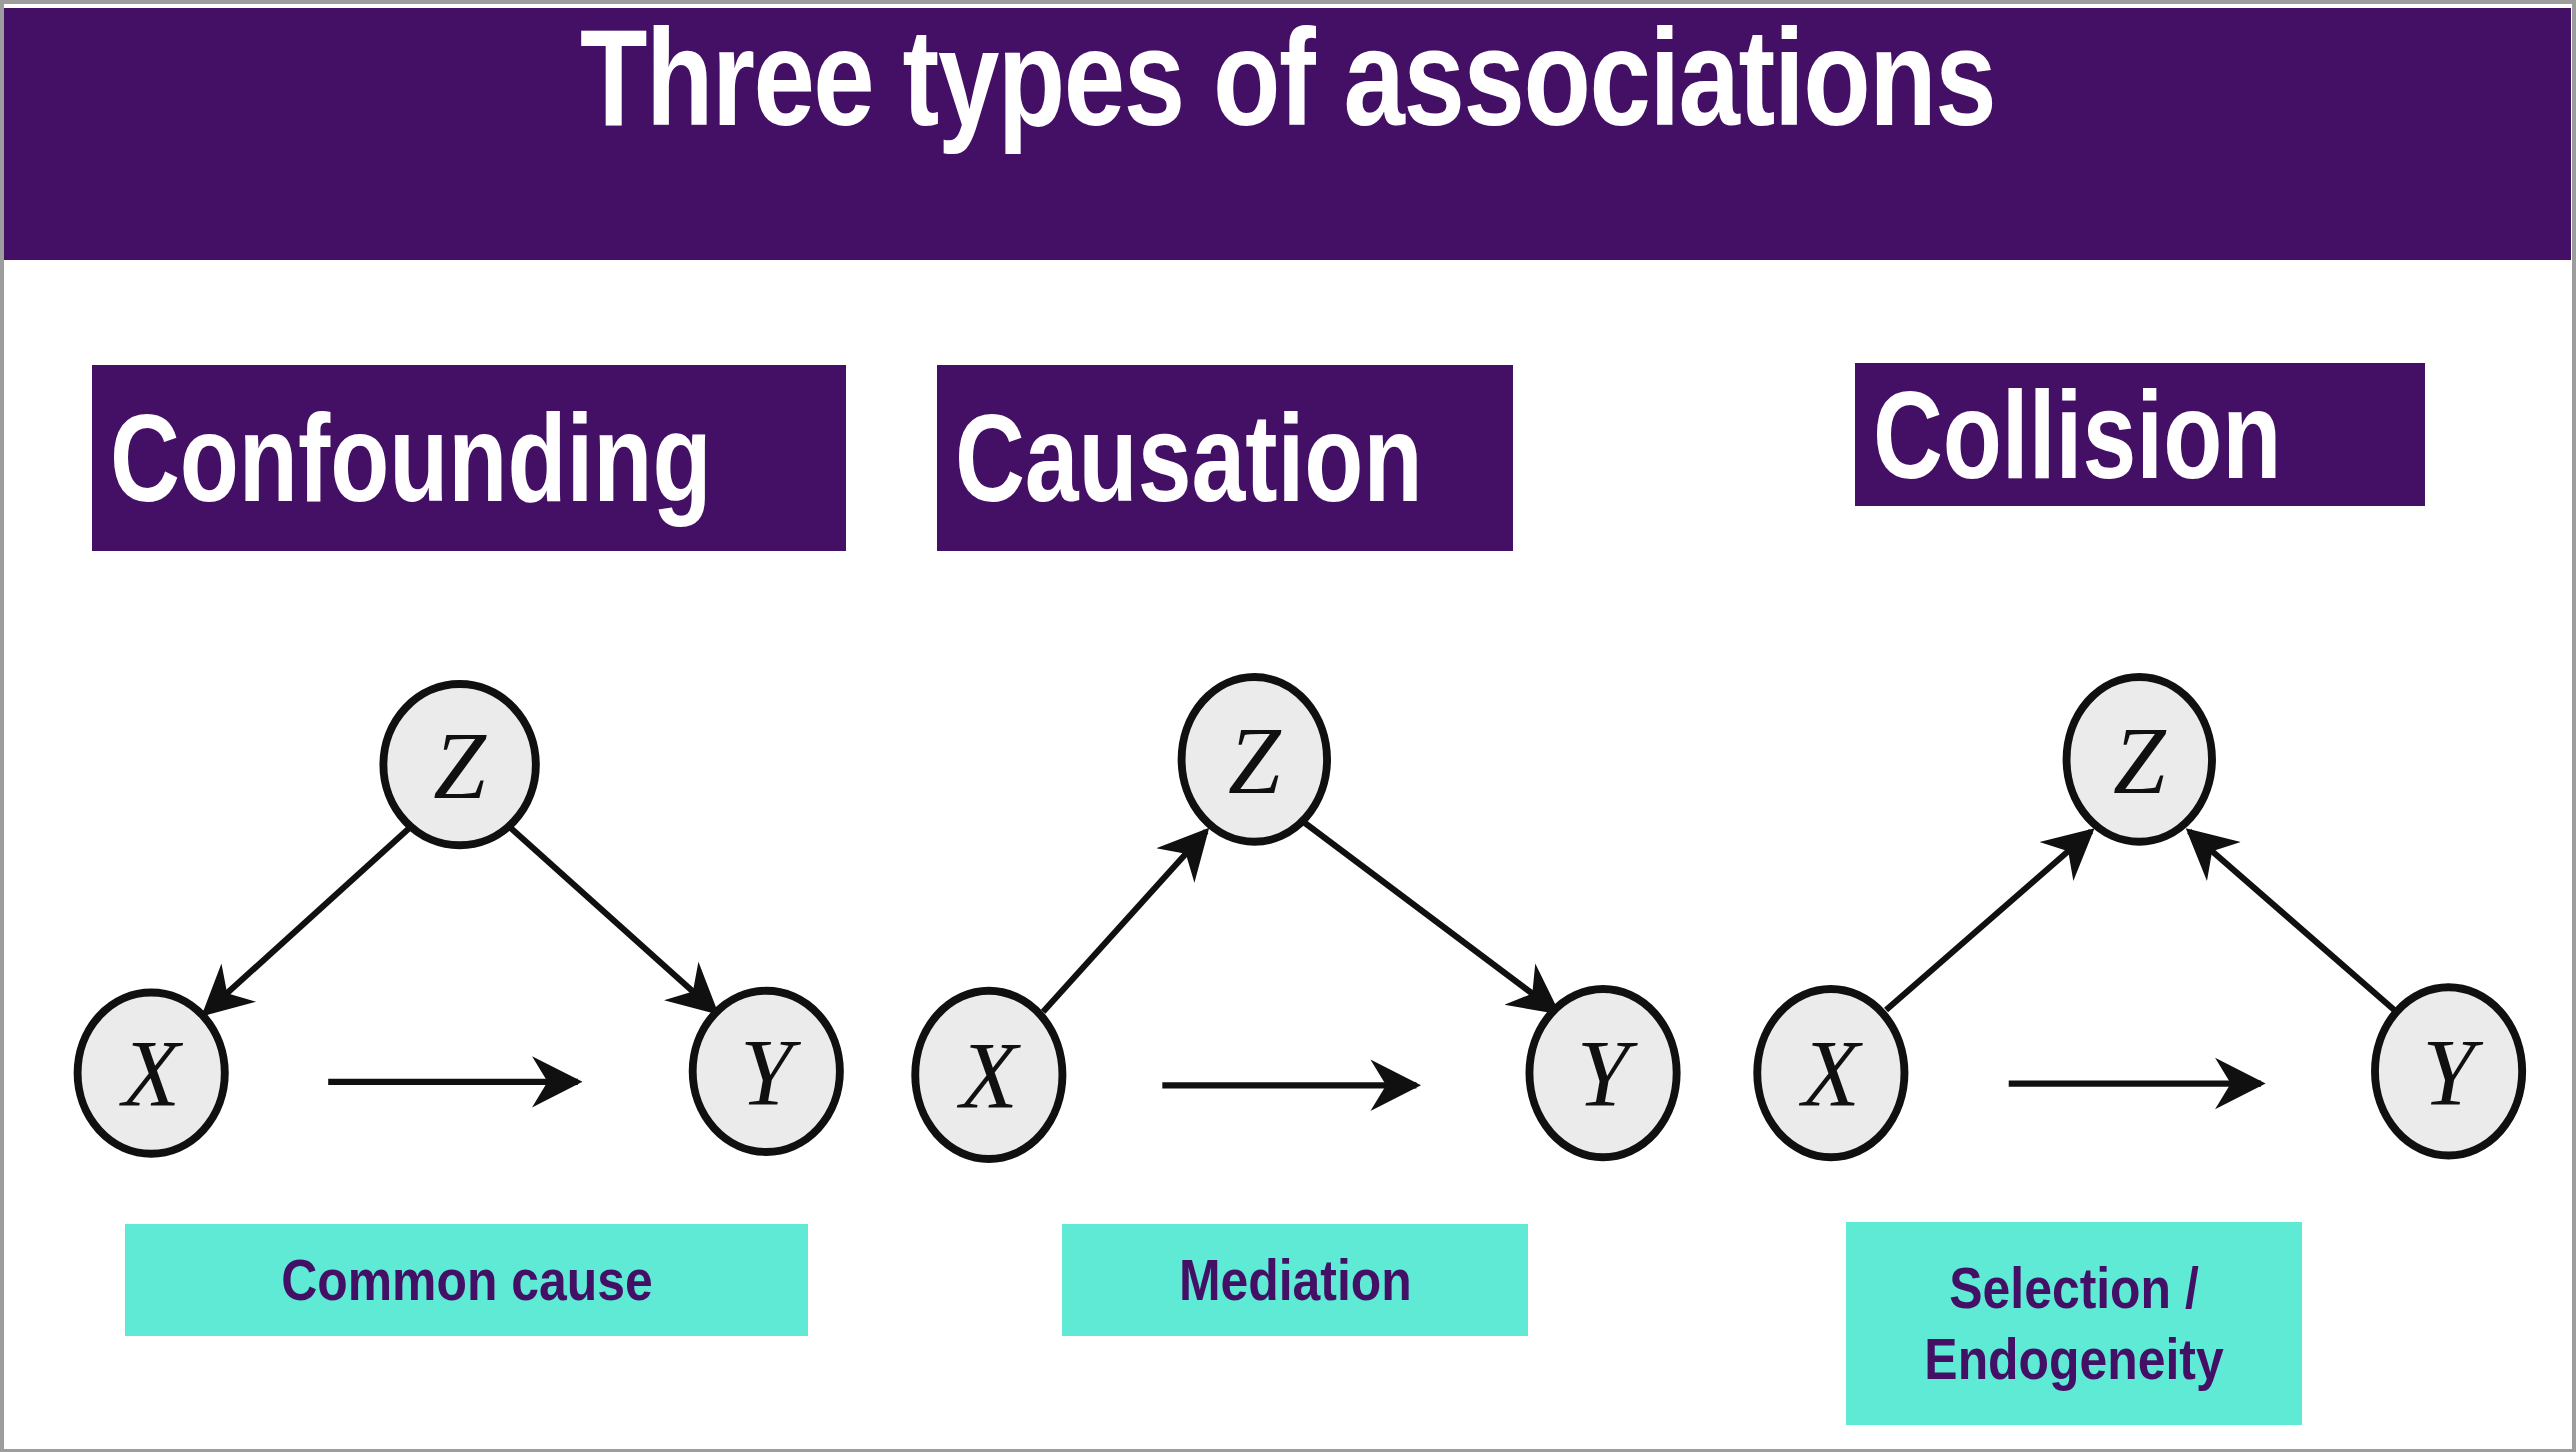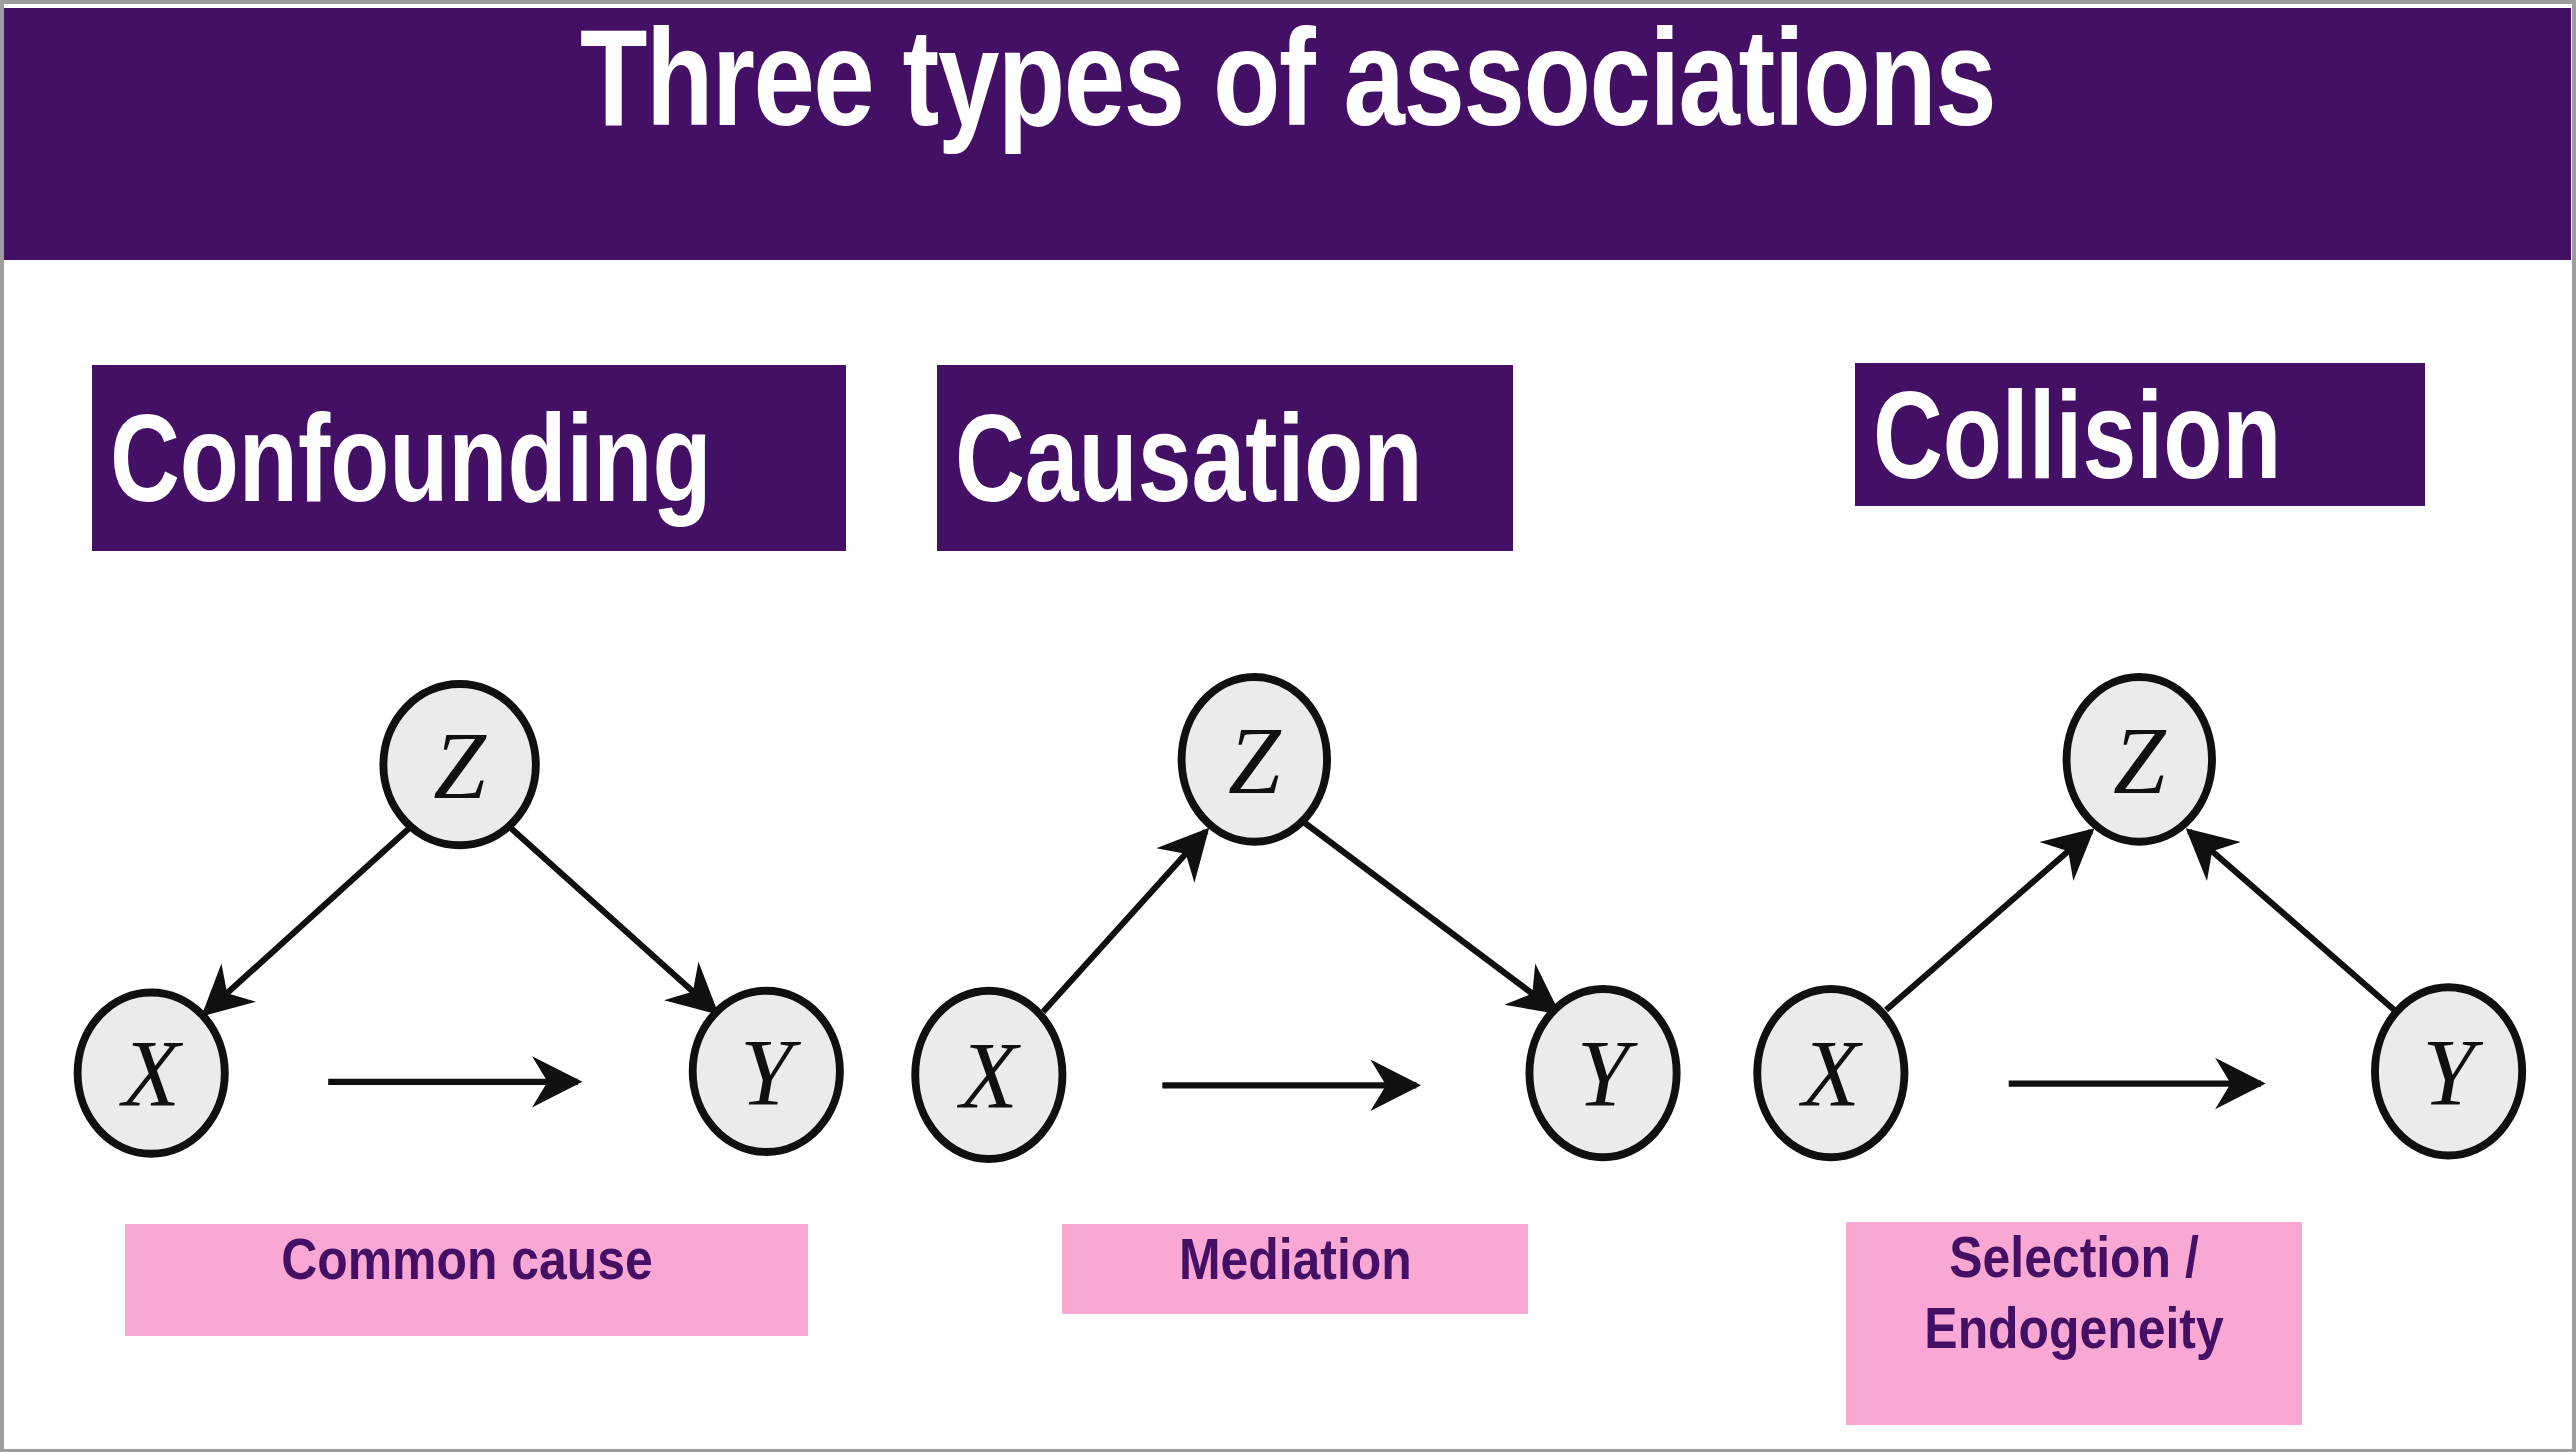--- a/index.html
+++ b/index.html
@@ -66,38 +66,38 @@
     transform-origin: left center;
     padding-left: 23px;
   }
   #chip-confounding { left: 88px;  top: 361px; width: 754px; height: 186px; }
   #chip-causation   { left: 933px; top: 361px; width: 576px; height: 186px; }
   #chip-collision   { left: 1851px; top: 359px; width: 570px; height: 143px; }
 
   
   .caption-chip {
     position: absolute;
-    background: #f9a8d4;
+    background: #5eead4;
     display: flex;
-    align-items: flex-start;
+    align-items: center;
     justify-content: center;
     text-align: center;
   }
   .caption-chip .caption-label {
     color: #441065;
     font-family: "Liberation Sans Narrow", "Liberation Sans", sans-serif;
     font-weight: bold;
     font-size: 58px;
     line-height: 1.22;
     transform: scaleX(0.86);
     transform-origin: center center;
     white-space: pre-line;
   }
   #caption-common-cause { left: 121px;  top: 1220px; width: 683px; height: 112px; }
-  #caption-mediation    { left: 1058px; top: 1220px; width: 466px; height: 90px; }
+  #caption-mediation    { left: 1058px; top: 1220px; width: 466px; height: 112px; }
   #caption-selection    { left: 1842px; top: 1218px; width: 456px; height: 203px; }
 
   
   #dag-layer {
     position: absolute;
     left: 0;
     top: 0;
     width: 2576px;
     height: 1453px;
     pointer-events: none;

